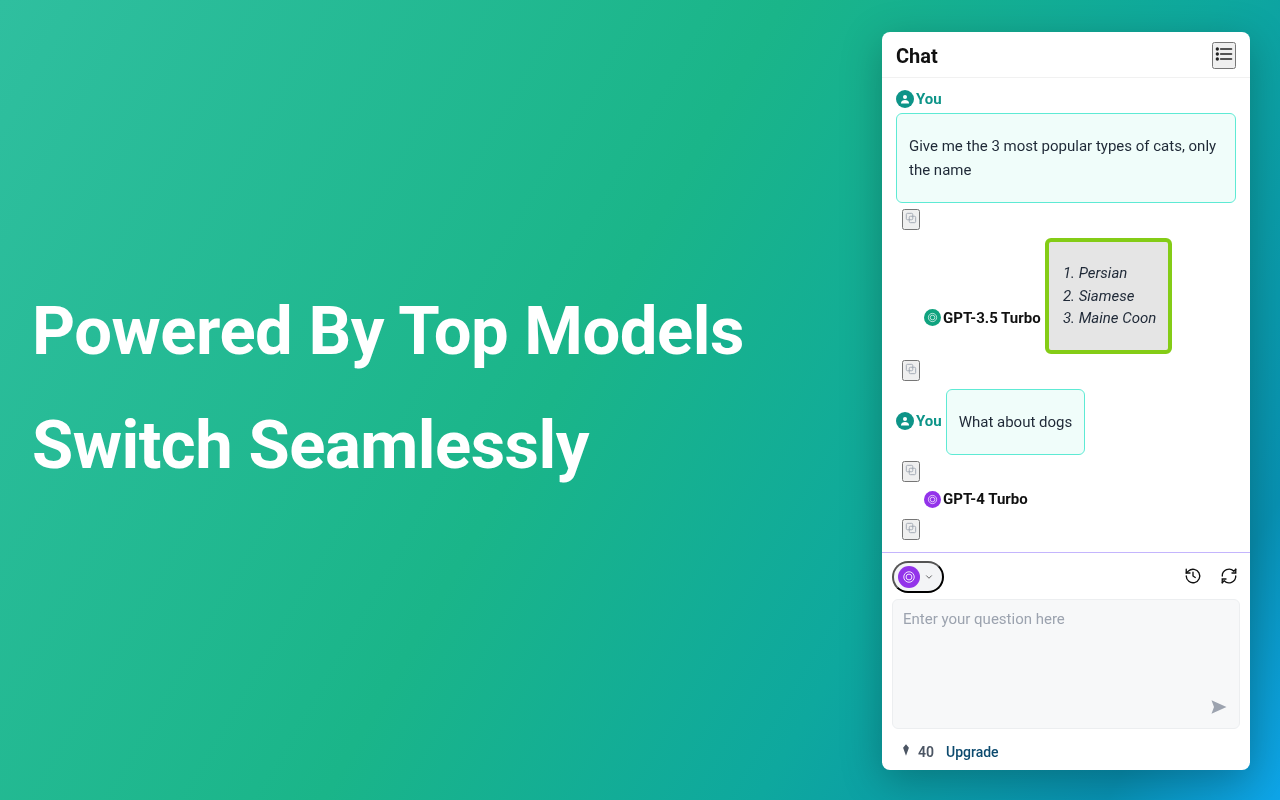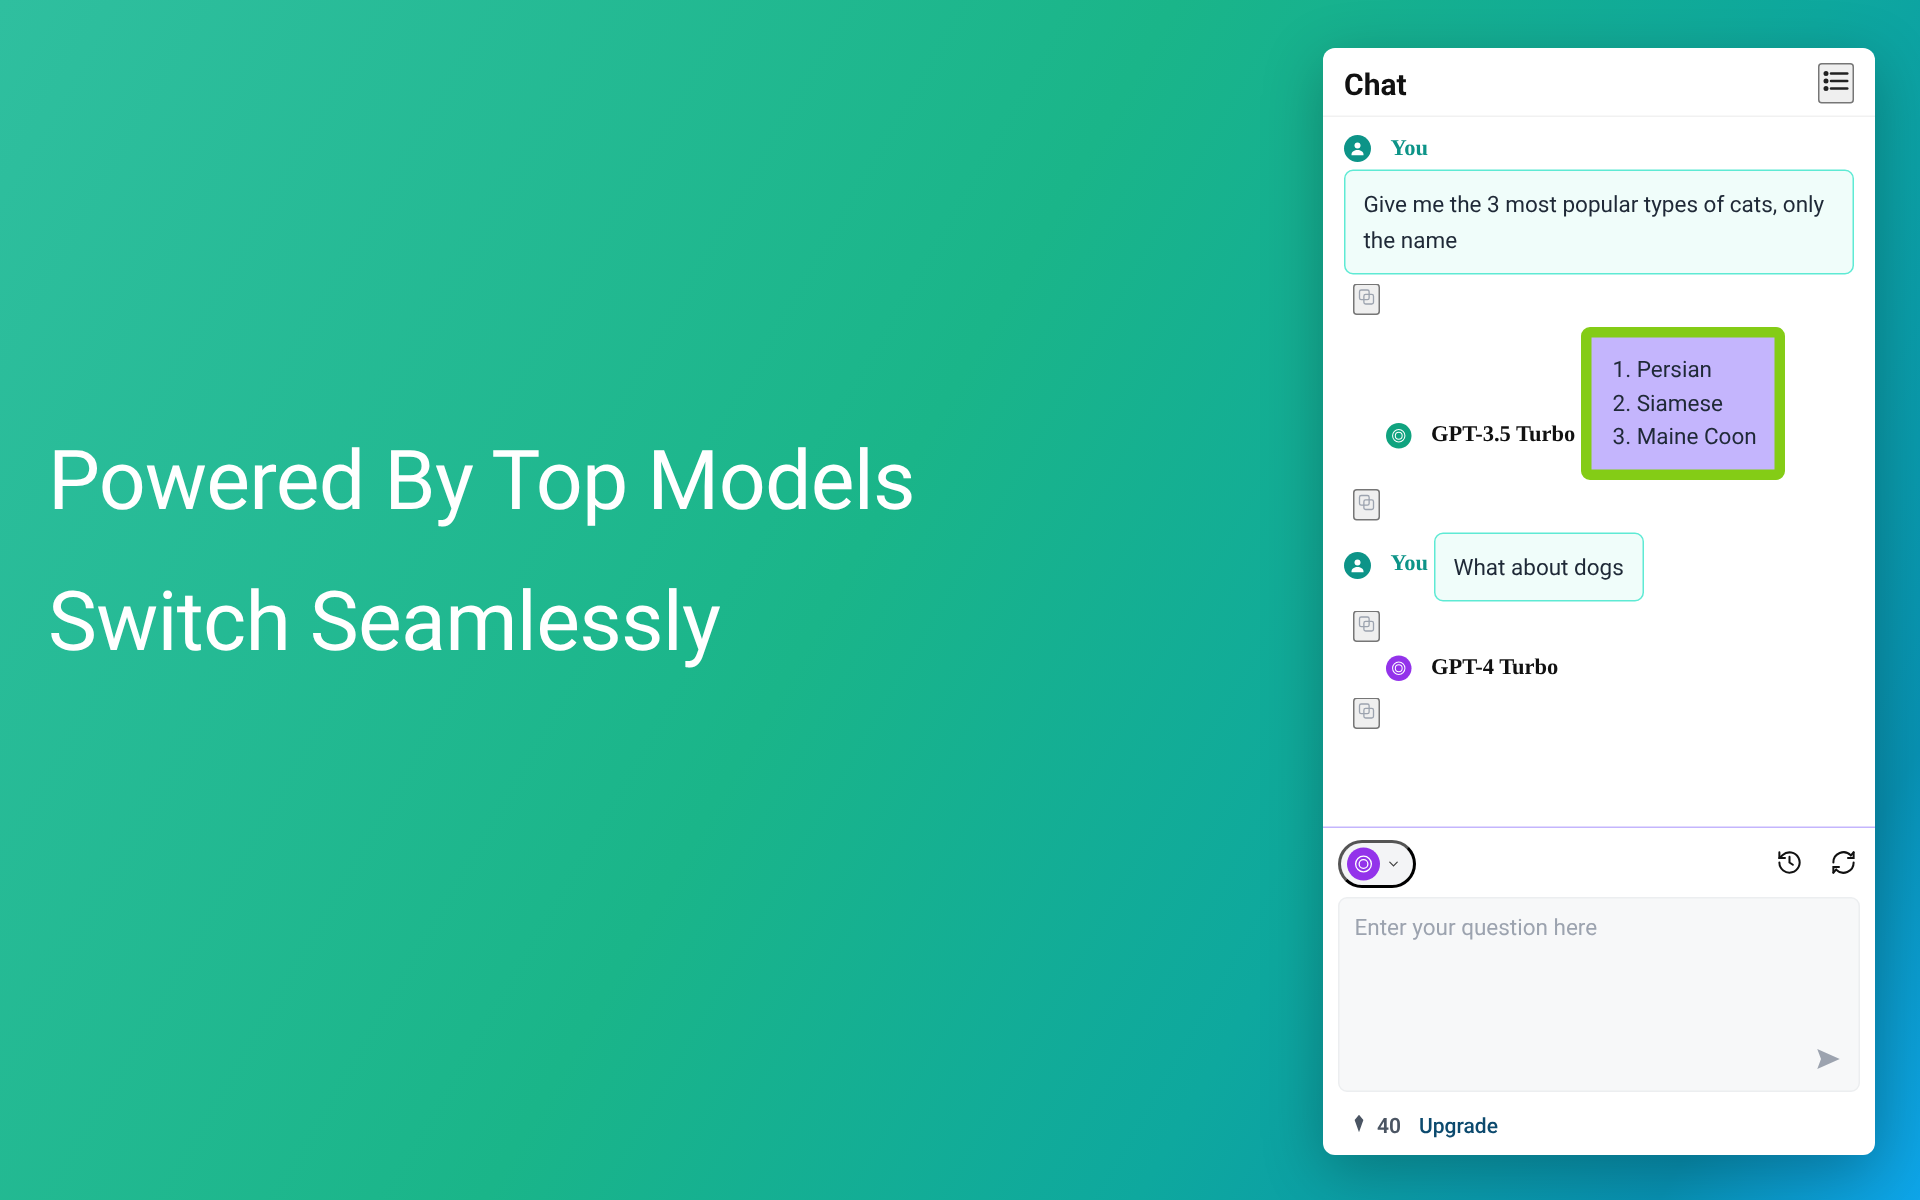--- a/index.html
+++ b/index.html
@@ -8,22 +8,22 @@
     background: linear-gradient(120deg, #2fbf9f 0%, #1ab589 45%, #0ea89e 70%, #0891b2 90%, #0ea5e9 100%);
     position: relative;
   }
   .hero {
     position: absolute;
     left: 32px;
     top: 275px;
     color: #fff;
   }
   .hero h1 {
-    font-size: 55px;
-    font-weight: 400;
+    font-size: 67px;
+    font-weight: 700;
     line-height: 1.7;
     letter-spacing: -0.5px;
   }
   .chat-panel {
     position: absolute;
     right: 30px;
     top: 32px;
     width: 368px;
     height: 738px;
     background: #fff;
@@ -48,58 +48,58 @@
   .chat-header .menu-icon svg { width: 20px; height: 20px; stroke: #222; }
   .chat-body {
     flex: 1;
     overflow-y: auto;
     padding: 12px 14px 8px 14px;
   }
   .msg-block { margin-bottom: 8px; }
   .sender-row {
     display: inline-flex;
     align-items: center;
-    gap: 13px;
+    gap: 2px;
     margin-bottom: 5px;
-    font-family: Liberation Serif, serif;
   }
   .sender-row.you { color: #0d9488; }
   .sender-row.model { color: #111; padding-left: 28px; }
   .sender-row .name { font-weight: 700; font-size: 15px; }
   .user-icon {
     width: 18px; height: 18px; border-radius: 50%;
     background: #0d9488;
     display: flex; align-items: center; justify-content: center;
   }
   .user-icon svg { width: 12px; height: 12px; fill: #fff; }
   .model-icon {
     width: 17px; height: 17px; border-radius: 50%;
     display: flex; align-items: center; justify-content: center;
   }
   .model-icon.green { background: #10a37f; }
   .model-icon.purple { background: #9333ea; }
   .model-icon svg { width: 11px; height: 11px; stroke: #fff; fill: none; }
   .bubble {
     border-radius: 6px;
-    padding: 10px 12px;
+    padding: 20px 12px;
     font-size: 15px;
     line-height: 1.6;
     color: #1f2937;
     display: inline-block;
     max-width: 100%;
   }
   .bubble.user {
     background: #f0fdfa;
     border: 1px solid #5eead4;
     width: 100%;
   }
   .bubble.user.narrow { width: auto; }
   .bubble.assistant {
-    background: #c4b5fd;
-    border: 7px solid #84cc16;
+    background: #e5e5e5;
+    border: 4px solid #84cc16;
+    font-style: italic;
   }
   .ol { padding-left: 18px; }
   .ol li { line-height: 1.5; }
   .copy-row { margin-top: 6px; margin-bottom: 4px; padding-left: 6px; }
   .copy-row svg { width: 14px; height: 14px; stroke: #9ca3af; fill: none; }
   .composer {
     border-top: 1px solid #c4b5fd;
     padding: 8px 10px 6px 10px;
     background: #fff;
   }

